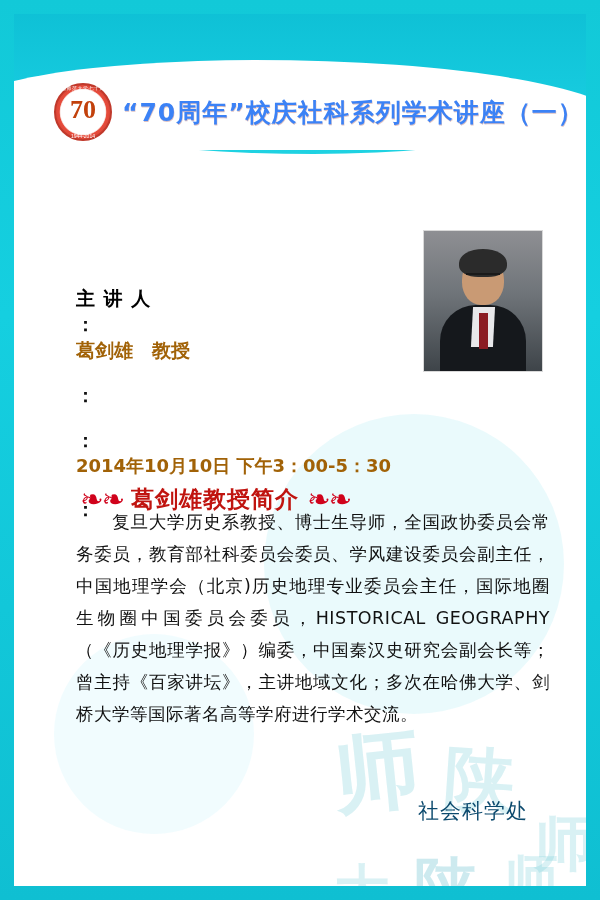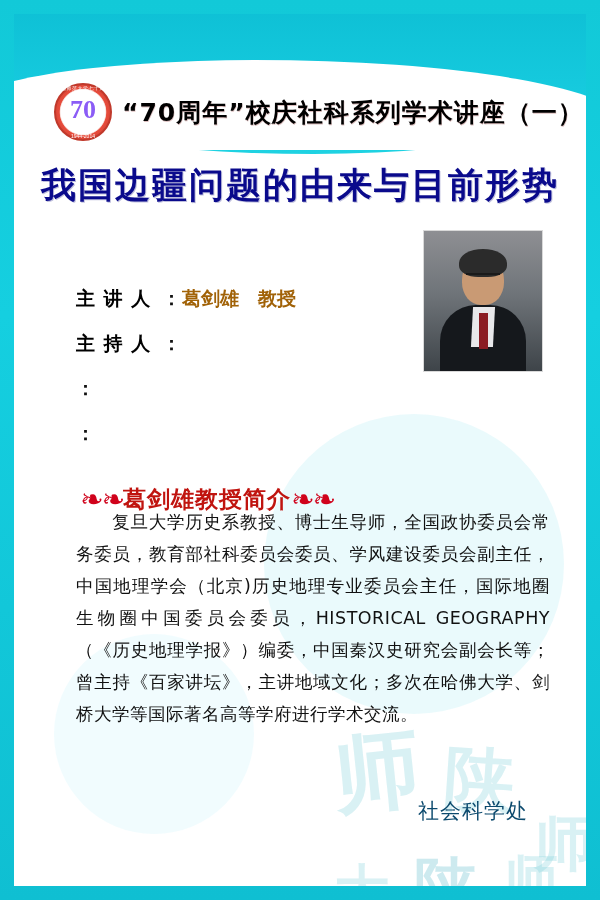--- a/index.html
+++ b/index.html
@@ -115,26 +115,26 @@
     color: #ffffff;
   }
   .logo .num {
     position: absolute;
     left: 0; top: 12px;
     width: 58px;
     text-align: center;
     font-family: "Liberation Serif", serif;
     font-size: 26px;
     font-weight: bold;
-    color: #8b5cf6;
+    color: #c2410c;
     line-height: 30px;
   }
   .series-title {
     margin-left: 10px;
-    color: #000000;
+    color: #3b82f6;
     font-family: "DejaVu Sans", sans-serif;
     font-weight: bold;
     font-size: 25px;
     letter-spacing: 1px;
     white-space: nowrap;
     text-shadow: 0.5px 0.5px 0 rgba(120,0,0,0.25);
   }
 
   
   .main-title {
@@ -211,20 +211,21 @@
   }
   .info-row {
     display: flex;
     align-items: baseline;
     margin-bottom: 19px;
     font-family: "DejaVu Sans", sans-serif;
     font-size: 19px;
     color: #111111;
     font-weight: bold;
     white-space: nowrap;
+    flex-direction: column;
   }
   .info-label {
     width: 86px;
     flex: 0 0 auto;
     color: #000000;
     letter-spacing: 1px;
   }
   .info-colon { margin: 0 1px 0 0; }
   .info-value { font-weight: bold; color: #a16207; }
   .row-time .info-value, .row-place .info-value {
@@ -241,21 +242,21 @@
     align-items: center;
   }
   .knot {
     color: #d0021b;
     font-size: 28px;
     line-height: 28px;
     font-family: "DejaVu Sans", sans-serif;
     letter-spacing: -2px;
   }
   .section-title {
-    margin: 0 0;
+    margin: 0 8px;
     color: #c0140f;
     font-family: "DejaVu Sans", sans-serif;
     font-weight: bold;
     font-size: 23px;
     letter-spacing: 1px;
   }
 
   
   .bio {
     position: absolute;
@@ -309,43 +310,42 @@
     <div class="header-row">
       <div class="logo">
         <div class="ring"></div>
         <div class="ring-text">陕西师范大学七十周年校庆</div>
         <div class="num">70</div>
         <div class="ring-text-b">1944-2014</div>
       </div>
       <div class="series-title">“70周年”校庆社科系列学术讲座（一）</div>
     </div>
 
-    <div class="main-title">我国边疆问题的由来与目前形势</div>
 
     <div class="photo">
       <div class="body"></div>
       <div class="shirt"></div>
       <div class="tie"></div>
       <div class="head"></div>
       <div class="hair"></div>
       <div class="glasses"></div>
     </div>
 
     <div class="info">
       <div class="info-row row-speaker">
         <span class="info-label">主 讲 人</span>
         <span class="info-colon">：</span>
         <span class="info-value">葛剑雄　教授</span>
       </div>
       <div class="info-row row-host">
-        <span class="info-label">主 持 人</span>
         <span class="info-colon">：</span>
       </div>
       <div class="info-row row-time">
         <span class="info-colon">：</span>
+        <span class="info-value">2014年10月10日 下午3：00-5：30</span>
       </div>
       <div class="info-row row-place">
         <span class="info-colon">：</span>
       </div>
     </div>
 
     <div class="section-head">
       <span class="knot">❧❧</span>
       <span class="section-title">葛剑雄教授简介</span>
       <span class="knot">❧❧</span>

